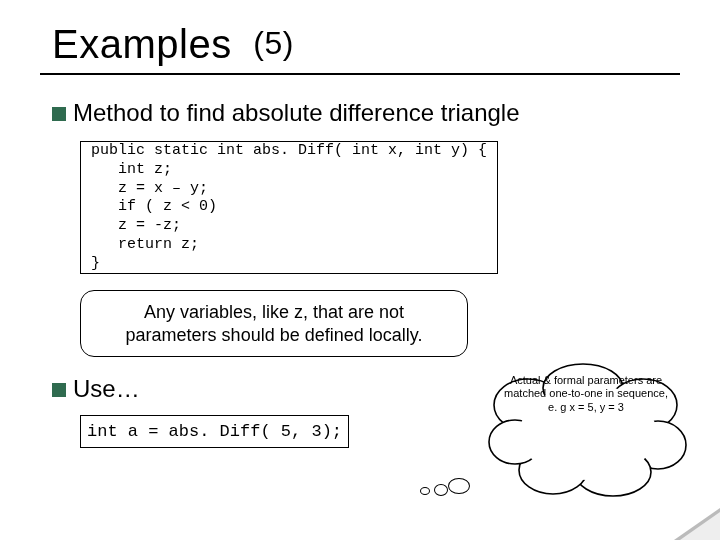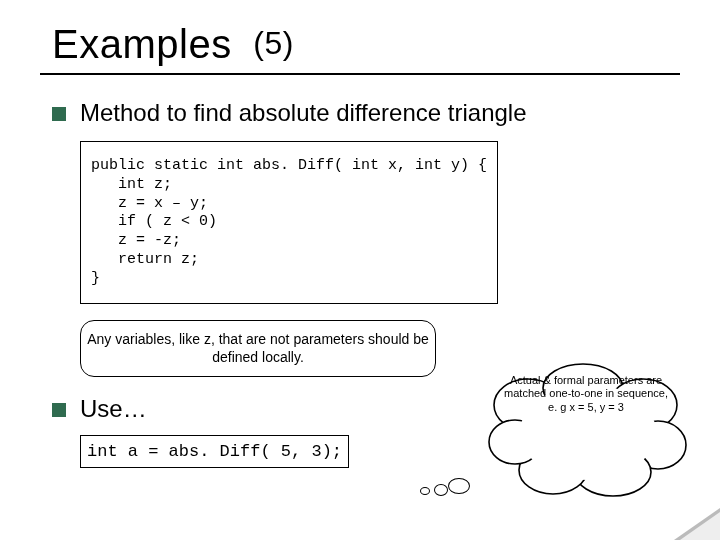--- a/index.html
+++ b/index.html
@@ -4,25 +4,25 @@
 <style>
   html,body{margin:0;padding:0}
   body{width:720px;height:540px;background:#fff;font-family:Verdana,Geneva,sans-serif;color:#000;position:relative;overflow:hidden}
   .slide{position:absolute;inset:0;padding:0}
   .title-wrap{margin:22px 0 6px 52px}
   .title{font-size:40px;font-weight:400;letter-spacing:.5px;display:inline-block}
   .title .main{font-weight:400}
   .title .num{font-size:32px;margin-left:10px;vertical-align:4px}
   .hr{height:2px;background:#000;margin:6px 40px 0 40px}
   .body{margin:24px 52px 0 52px}
-  .row{display:flex;align-items:flex-start;gap:14px;margin-bottom:8px}
+  .row{display:flex;align-items:flex-start;gap:7px;margin-bottom:8px}
   .sq{width:14px;height:14px;background:#2f6b4f;flex:0 0 14px;margin-top:8px}
   .h2{font-size:24px}
-  .codebox{border:1px solid #000;margin:6px 0 6px 28px;padding:15px 10px;font-family:"Courier New",monospace;font-size:15px;line-height:1.25;white-space:pre;display:inline-block;max-width:540px}
-  .callout{border:1.6px solid #000;border-radius:14px;margin:10px 0 6px 28px;padding:10px 2px;font-size:14px;text-align:center;display:inline-block;width:350px;line-height:1.25}
+  .codebox{border:1px solid #000;margin:6px 0 6px 28px;padding:0 10px;font-family:"Courier New",monospace;font-size:15px;line-height:1.25;white-space:pre;display:inline-block;max-width:540px}
+  .callout{border:1.6px solid #000;border-radius:14px;margin:10px 0 6px 28px;padding:10px 18px;font-size:18px;text-align:center;display:inline-block;width:350px;line-height:1.25}
   .usecode{border:1px solid #000;margin:4px 0 0 28px;padding:6px 6px;font-family:"Courier New",monospace;font-size:17px;display:inline-block}
   .cloud{position:absolute;right:32px;bottom:40px;width:205px}
   .cloud svg{display:block}
   .cloud-text{position:absolute;top:14px;left:18px;width:170px;font-size:11px;text-align:center;line-height:1.22}
   .tail{position:absolute;right:250px;bottom:42px}
   .tail span{display:inline-block;border:1.4px solid #000;border-radius:50%;background:#fff}
   .tail .b1{width:20px;height:14px}
   .tail .b2{width:12px;height:10px;margin-left:4px;vertical-align:-2px}
   .tail .b3{width:8px;height:6px;margin-left:3px;vertical-align:-1px}
   .fold{position:absolute;right:0;bottom:0;width:46px;height:32px}

